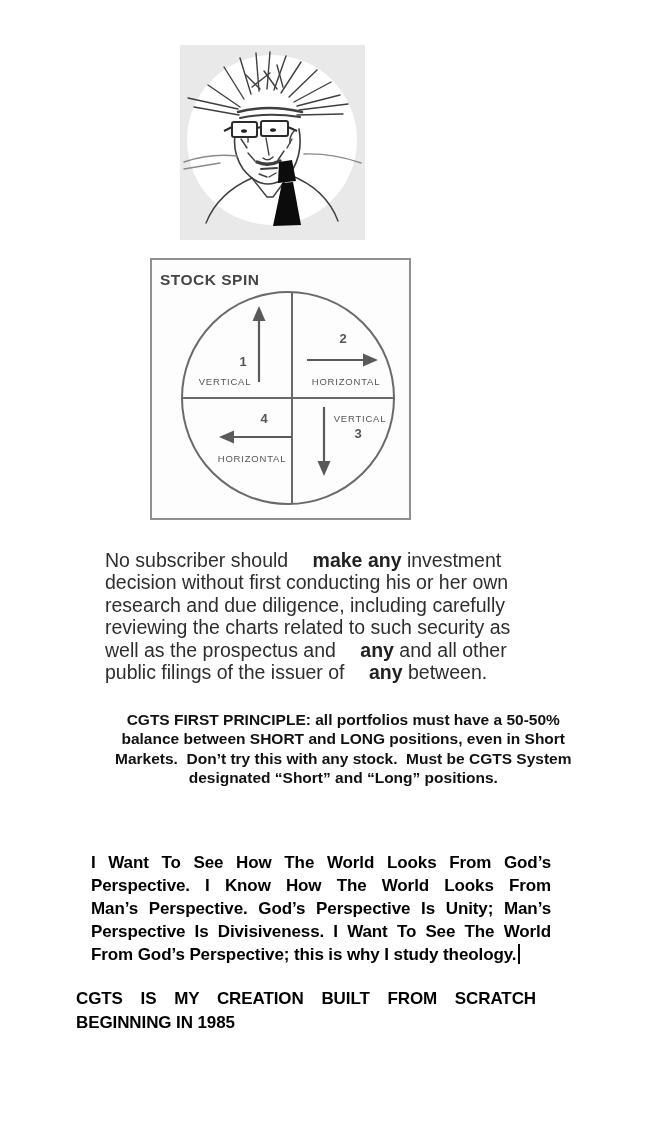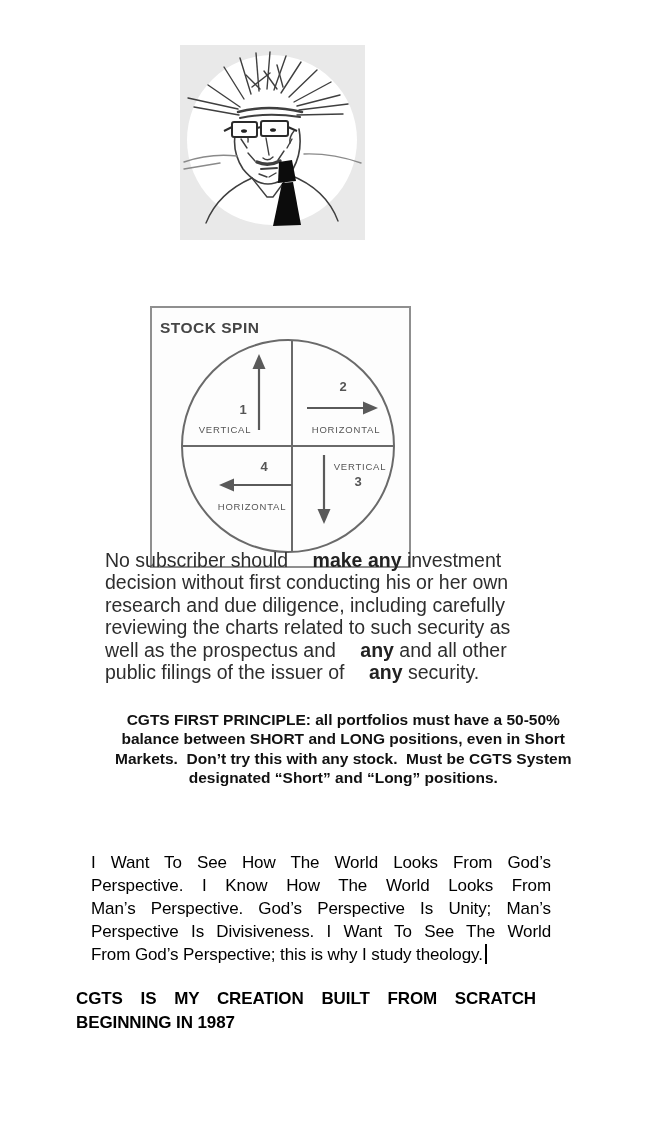--- a/index.html
+++ b/index.html
@@ -4,38 +4,38 @@
 <style>
   html,body{margin:0;padding:0;background:#fff;}
   #page{position:relative;width:656px;height:1128px;background:#ffffff;overflow:hidden;
         font-family:"Liberation Sans",sans-serif;color:#2e2e2e;}
 
   
   .portrait-box{position:absolute;left:180px;top:45px;width:185px;height:195px;background:#e9e9e9;}
 
   
   .diagram-box{position:absolute;left:150px;top:258px;width:257px;height:258px;
-               border:2px solid #8f8f8f;background:#fdfdfd;margin-top:48px;}
+               border:2px solid #8f8f8f;background:#fdfdfd;}
   .diagram-box svg{display:block;}
   .diag-title{font-weight:bold;letter-spacing:.5px;}
 
   
   .disclaimer{position:absolute;left:105px;top:549px;font-size:19.5px;line-height:22.4px;
               color:#2e2e2e;}
   .dline{white-space:pre;}
   .dline b{font-weight:700;color:#222;padding-left:19px;}
 
   
   .principle{position:absolute;left:115px;top:710px;font-size:15.5px;line-height:19.3px;
              font-weight:700;color:#111;text-align:center;}
   .pline{white-space:pre;}
 
   
   .theology{position:absolute;left:91px;top:851px;width:460px;font-size:17px;line-height:23px;
-            font-weight:400;color:#000;letter-spacing:-0.1px;}
+            font-weight:700;color:#000;letter-spacing:-0.1px;}
   .creation{position:absolute;left:76px;top:987px;width:460px;font-size:17px;line-height:23.5px;
             font-weight:700;color:#000;letter-spacing:-0.1px;}
   .jline{text-align:justify;text-align-last:justify;}
   .nline{white-space:pre;}
   .caret{display:inline-block;width:2px;height:1.15em;background:#000;
          vertical-align:text-bottom;margin-left:2px;}
 </style>
 </head>
 <body>
 
@@ -146,36 +146,36 @@
       <text x="100" y="202" text-anchor="middle" font-size="9.5" letter-spacing="0.8" fill="#555">HORIZONTAL</text>
     </svg>
   </div>
 
   <div class="disclaimer">
     <div class="dline"><span>No subscriber should </span><b>make any</b><span> investment</span></div>
     <div class="dline"><span>decision without first conducting his or her own</span><b></b><span></span></div>
     <div class="dline"><span>research and due diligence, including carefully</span><b></b><span></span></div>
     <div class="dline"><span>reviewing the charts related to such security as</span><b></b><span></span></div>
     <div class="dline"><span>well as the prospectus and </span><b>any</b><span> and all other</span></div>
-    <div class="dline"><span>public filings of the issuer of </span><b>any</b><span> security.</span></div>
+    <div class="dline"><span>public filings of the issuer of </span><b>any</b><span> between.</span></div>
   </div>
 
   <div class="principle">
     <div class="pline">CGTS FIRST PRINCIPLE: all portfolios must have a 50-50%</div>
     <div class="pline">balance between SHORT and LONG positions, even in Short</div>
     <div class="pline">Markets.  Don’t try this with any stock.  Must be CGTS System</div>
     <div class="pline">designated “Short” and “Long” positions.</div>
   </div>
 
   <div class="theology">
     <div class="jline">I Want To See How The World Looks From God’s</div>
     <div class="jline">Perspective.  I Know How The World Looks From</div>
     <div class="jline">Man’s Perspective.  God’s Perspective Is Unity; Man’s</div>
     <div class="jline">Perspective Is Divisiveness.  I Want To See The World</div>
     <div class="nline"><span>From God’s Perspective; this is why I study theology.</span><span class="caret"></span></div>
   </div>
 
   <div class="creation">
     <div class="jline">CGTS IS MY CREATION BUILT FROM SCRATCH</div>
-    <div class="nline">BEGINNING IN 1987</div>
+    <div class="nline">BEGINNING IN 1985</div>
   </div>
 
 </div>
 
 </body></html>

